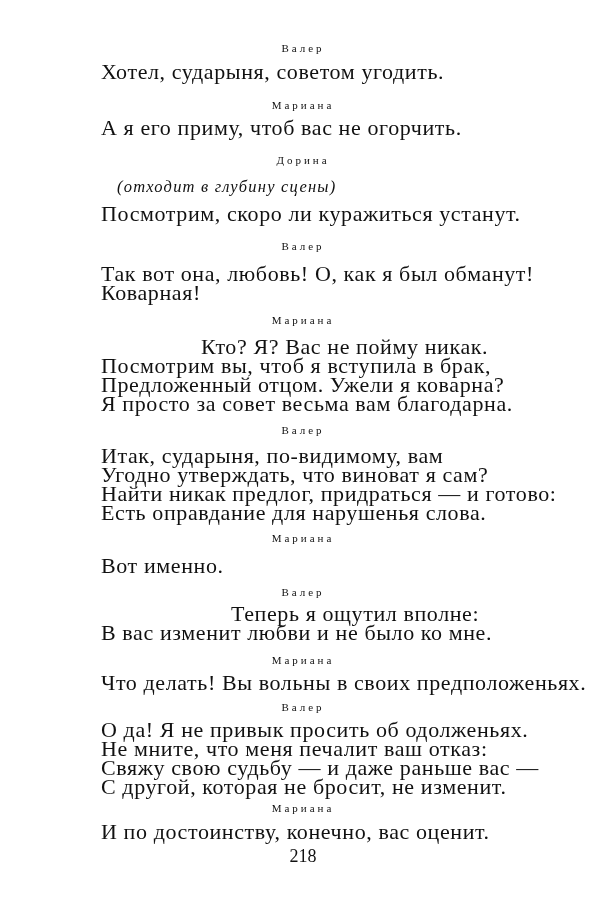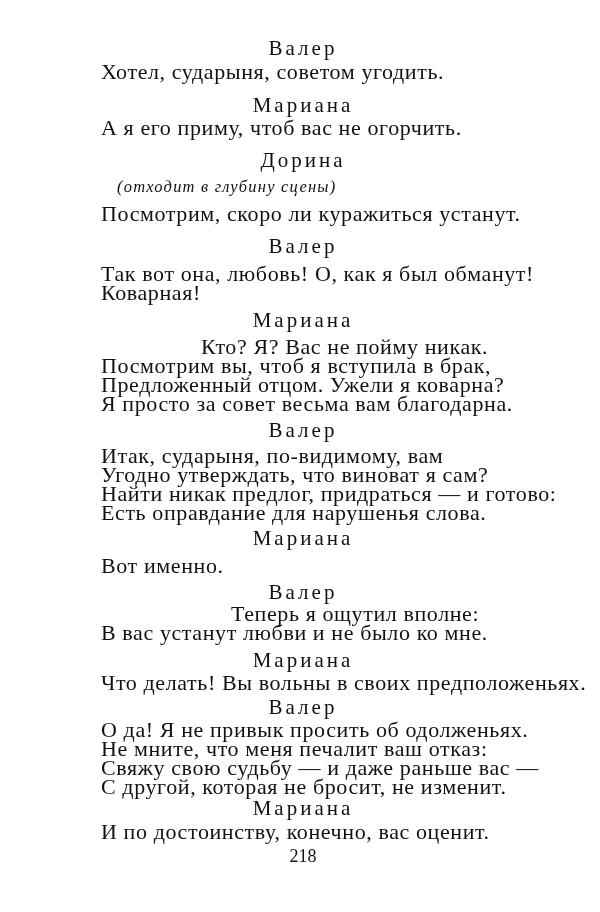--- a/index.html
+++ b/index.html
@@ -1,20 +1,20 @@
 <!DOCTYPE html>
 <html><head>
 <meta charset="utf-8">
 <style>
   html, body { margin:0; padding:0; background:#ffffff; }
   body { width:600px; height:912px; position:relative; overflow:hidden;
          font-family:"Liberation Serif","DejaVu Serif",serif; color:#111; }
   .page { position:absolute; left:101px; top:0; width:404px; }
   .ln { position:absolute; left:0; white-space:nowrap; font-size:22px; letter-spacing:0.6px; line-height:20px; }
-  .sp { position:absolute; left:0; width:404px; text-align:center; font-size:21px; letter-spacing:3px; line-height:20px; }
+  .sp { position:absolute; left:0; width:404px; text-align:center; font-size:11px; letter-spacing:3px; line-height:20px; }
   .st { position:absolute; left:16px; width:404px; font-style:italic; font-size:16.5px; letter-spacing:1.2px; line-height:20px; }
   .ind { left:100px; }
   .ind2 { left:130px; }
   .pn { position:absolute; left:0; width:404px; text-align:center; font-size:18px; top:846px; }
 </style>
 </head>
 <body>
 
 <div class="page">
   <div class="sp" style="top:38px">Валер</div>
@@ -41,21 +41,21 @@
   <div class="ln" style="top:446px">Итак, сударыня, по-видимому, вам</div>
   <div class="ln" style="top:465px">Угодно утверждать, что виноват я сам?</div>
   <div class="ln" style="top:484px">Найти никак предлог, придраться — и готово:</div>
   <div class="ln" style="top:503px">Есть оправдание для нарушенья слова.</div>
 
   <div class="sp" style="top:528px">Мариана</div>
   <div class="ln" style="top:556px">Вот именно.</div>
 
   <div class="sp" style="top:582px">Валер</div>
   <div class="ln ind2" style="top:604px">Теперь я ощутил вполне:</div>
-  <div class="ln" style="top:623px">В вас устанут любви и не было ко мне.</div>
+  <div class="ln" style="top:623px">В вас изменит любви и не было ко мне.</div>
 
   <div class="sp" style="top:650px">Мариана</div>
   <div class="ln" style="top:673px">Что делать! Вы вольны в своих предположеньях.</div>
 
   <div class="sp" style="top:697px">Валер</div>
   <div class="ln" style="top:720px">О да! Я не привык просить об одолженьях.</div>
   <div class="ln" style="top:739px">Не мните, что меня печалит ваш отказ:</div>
   <div class="ln" style="top:758px">Свяжу свою судьбу — и даже раньше вас —</div>
   <div class="ln" style="top:777px">С другой, которая не бросит, не изменит.</div>
 

